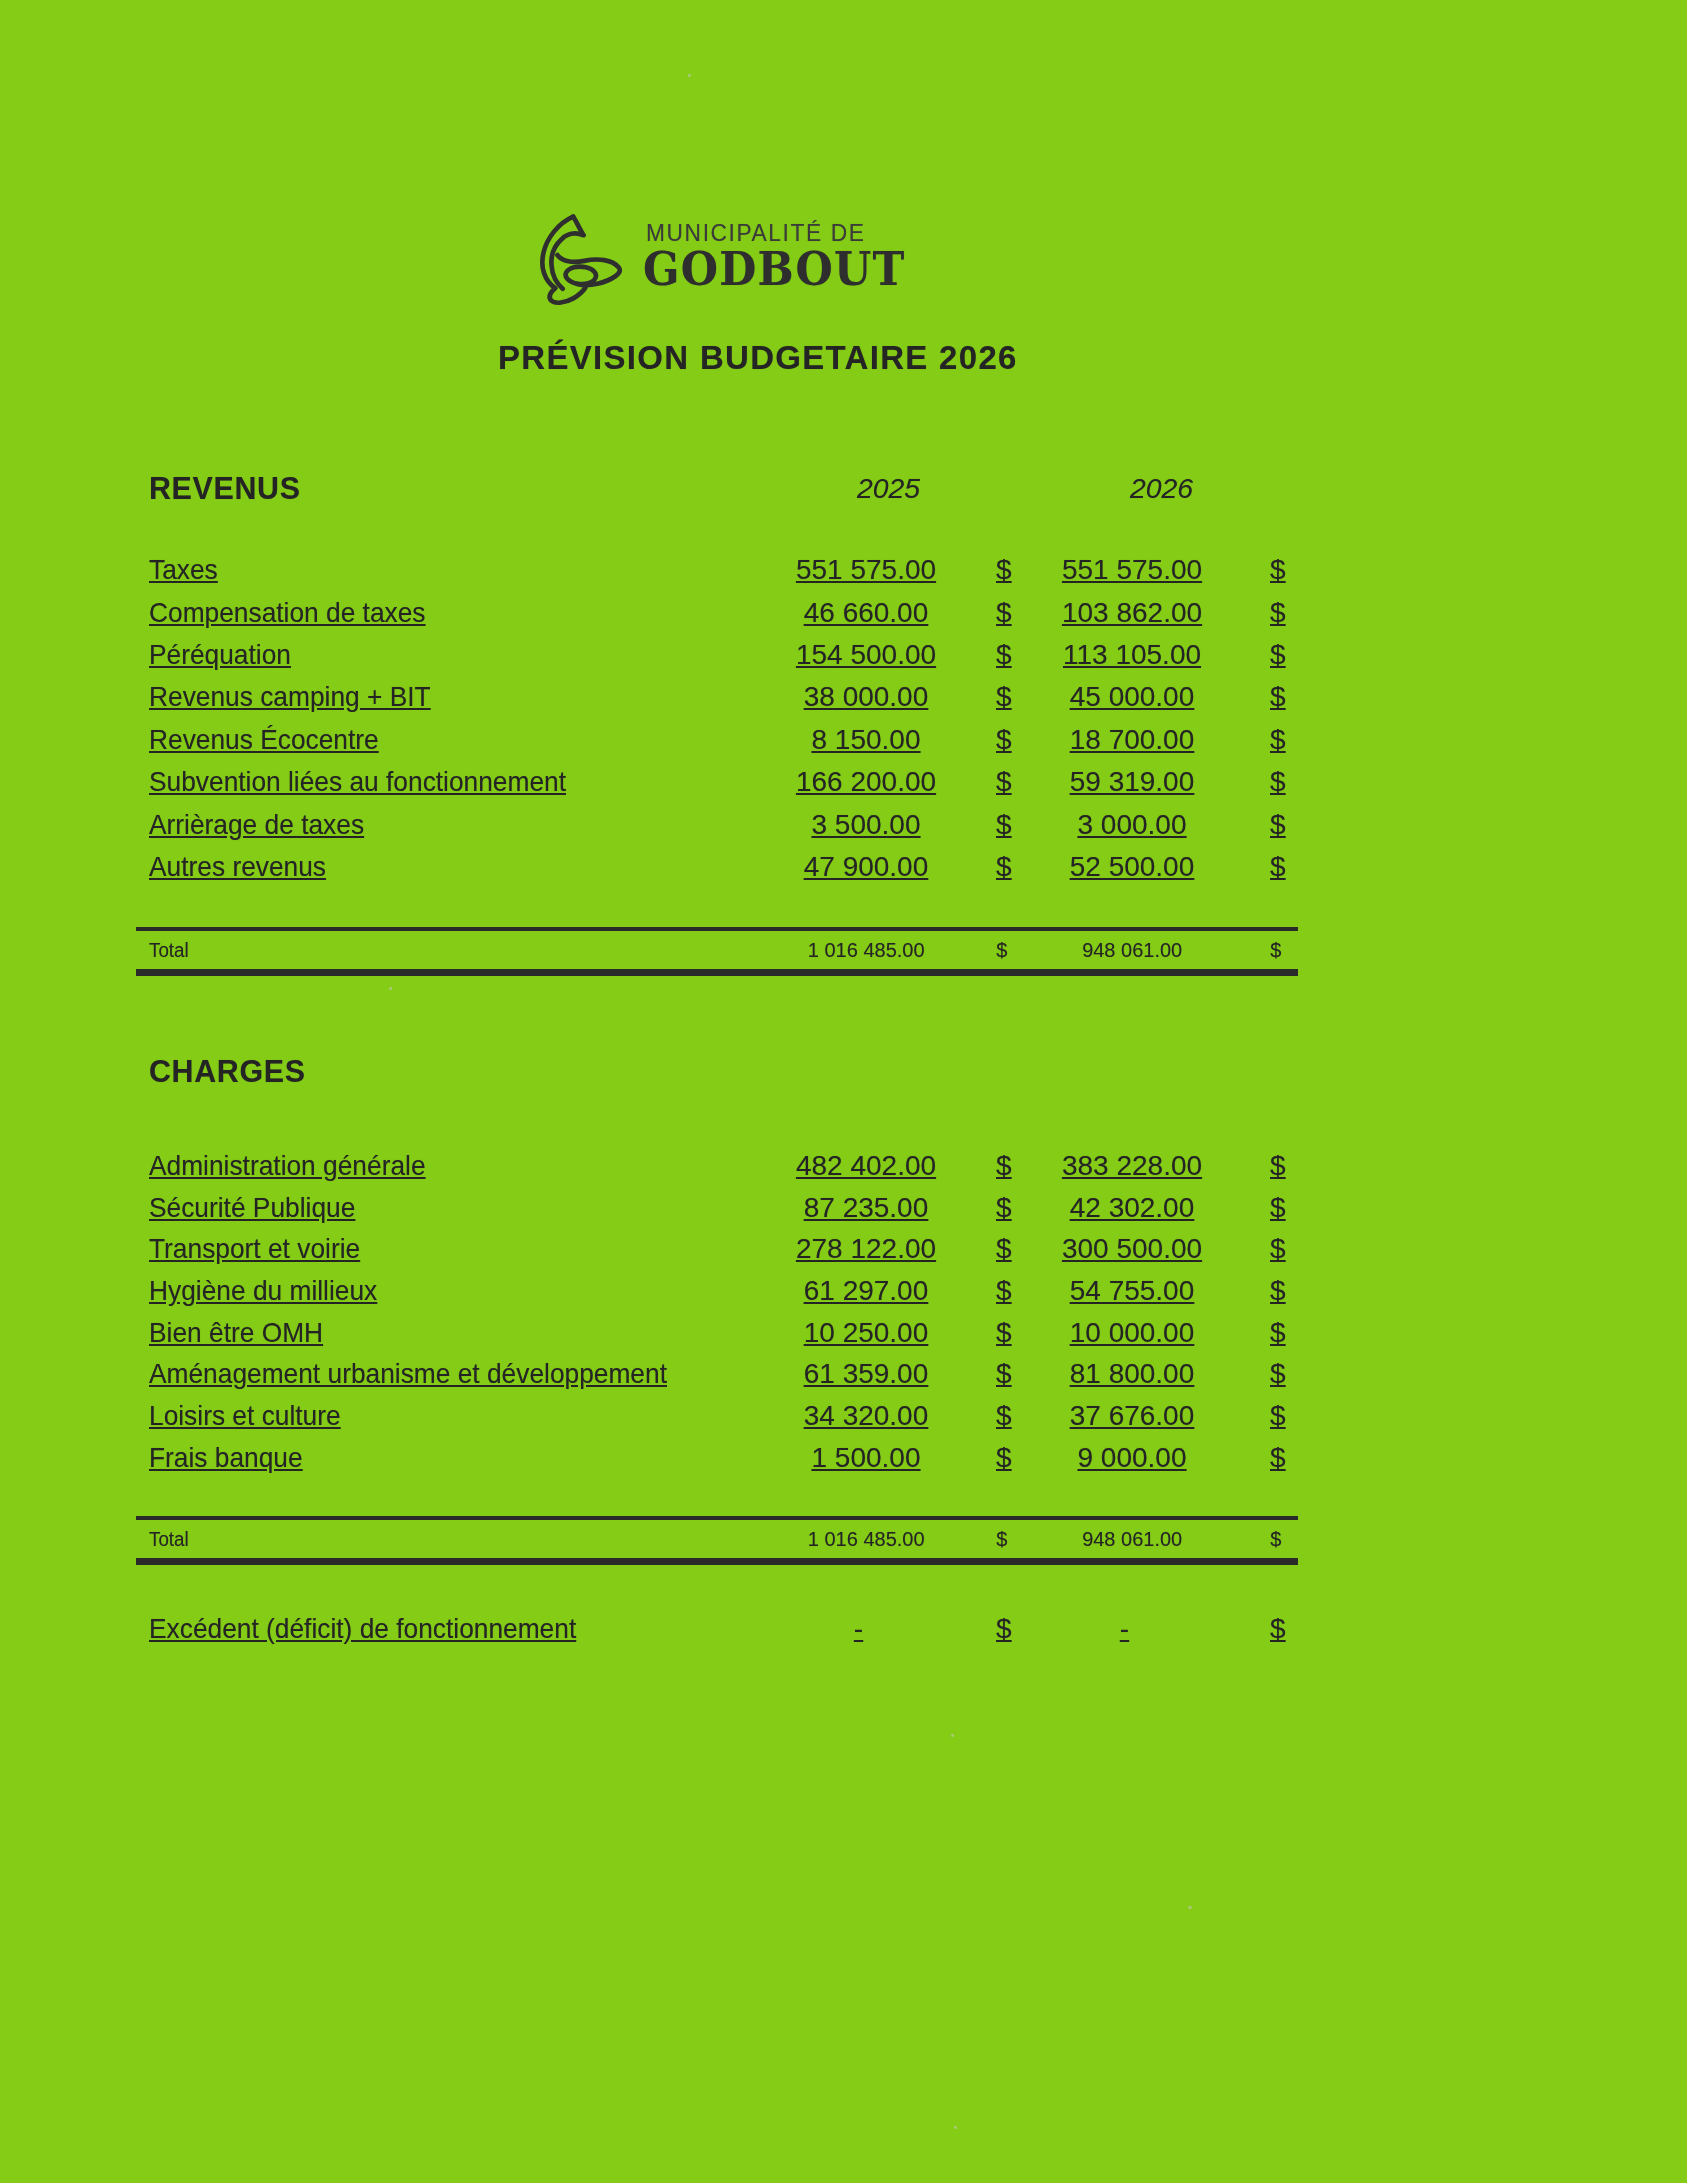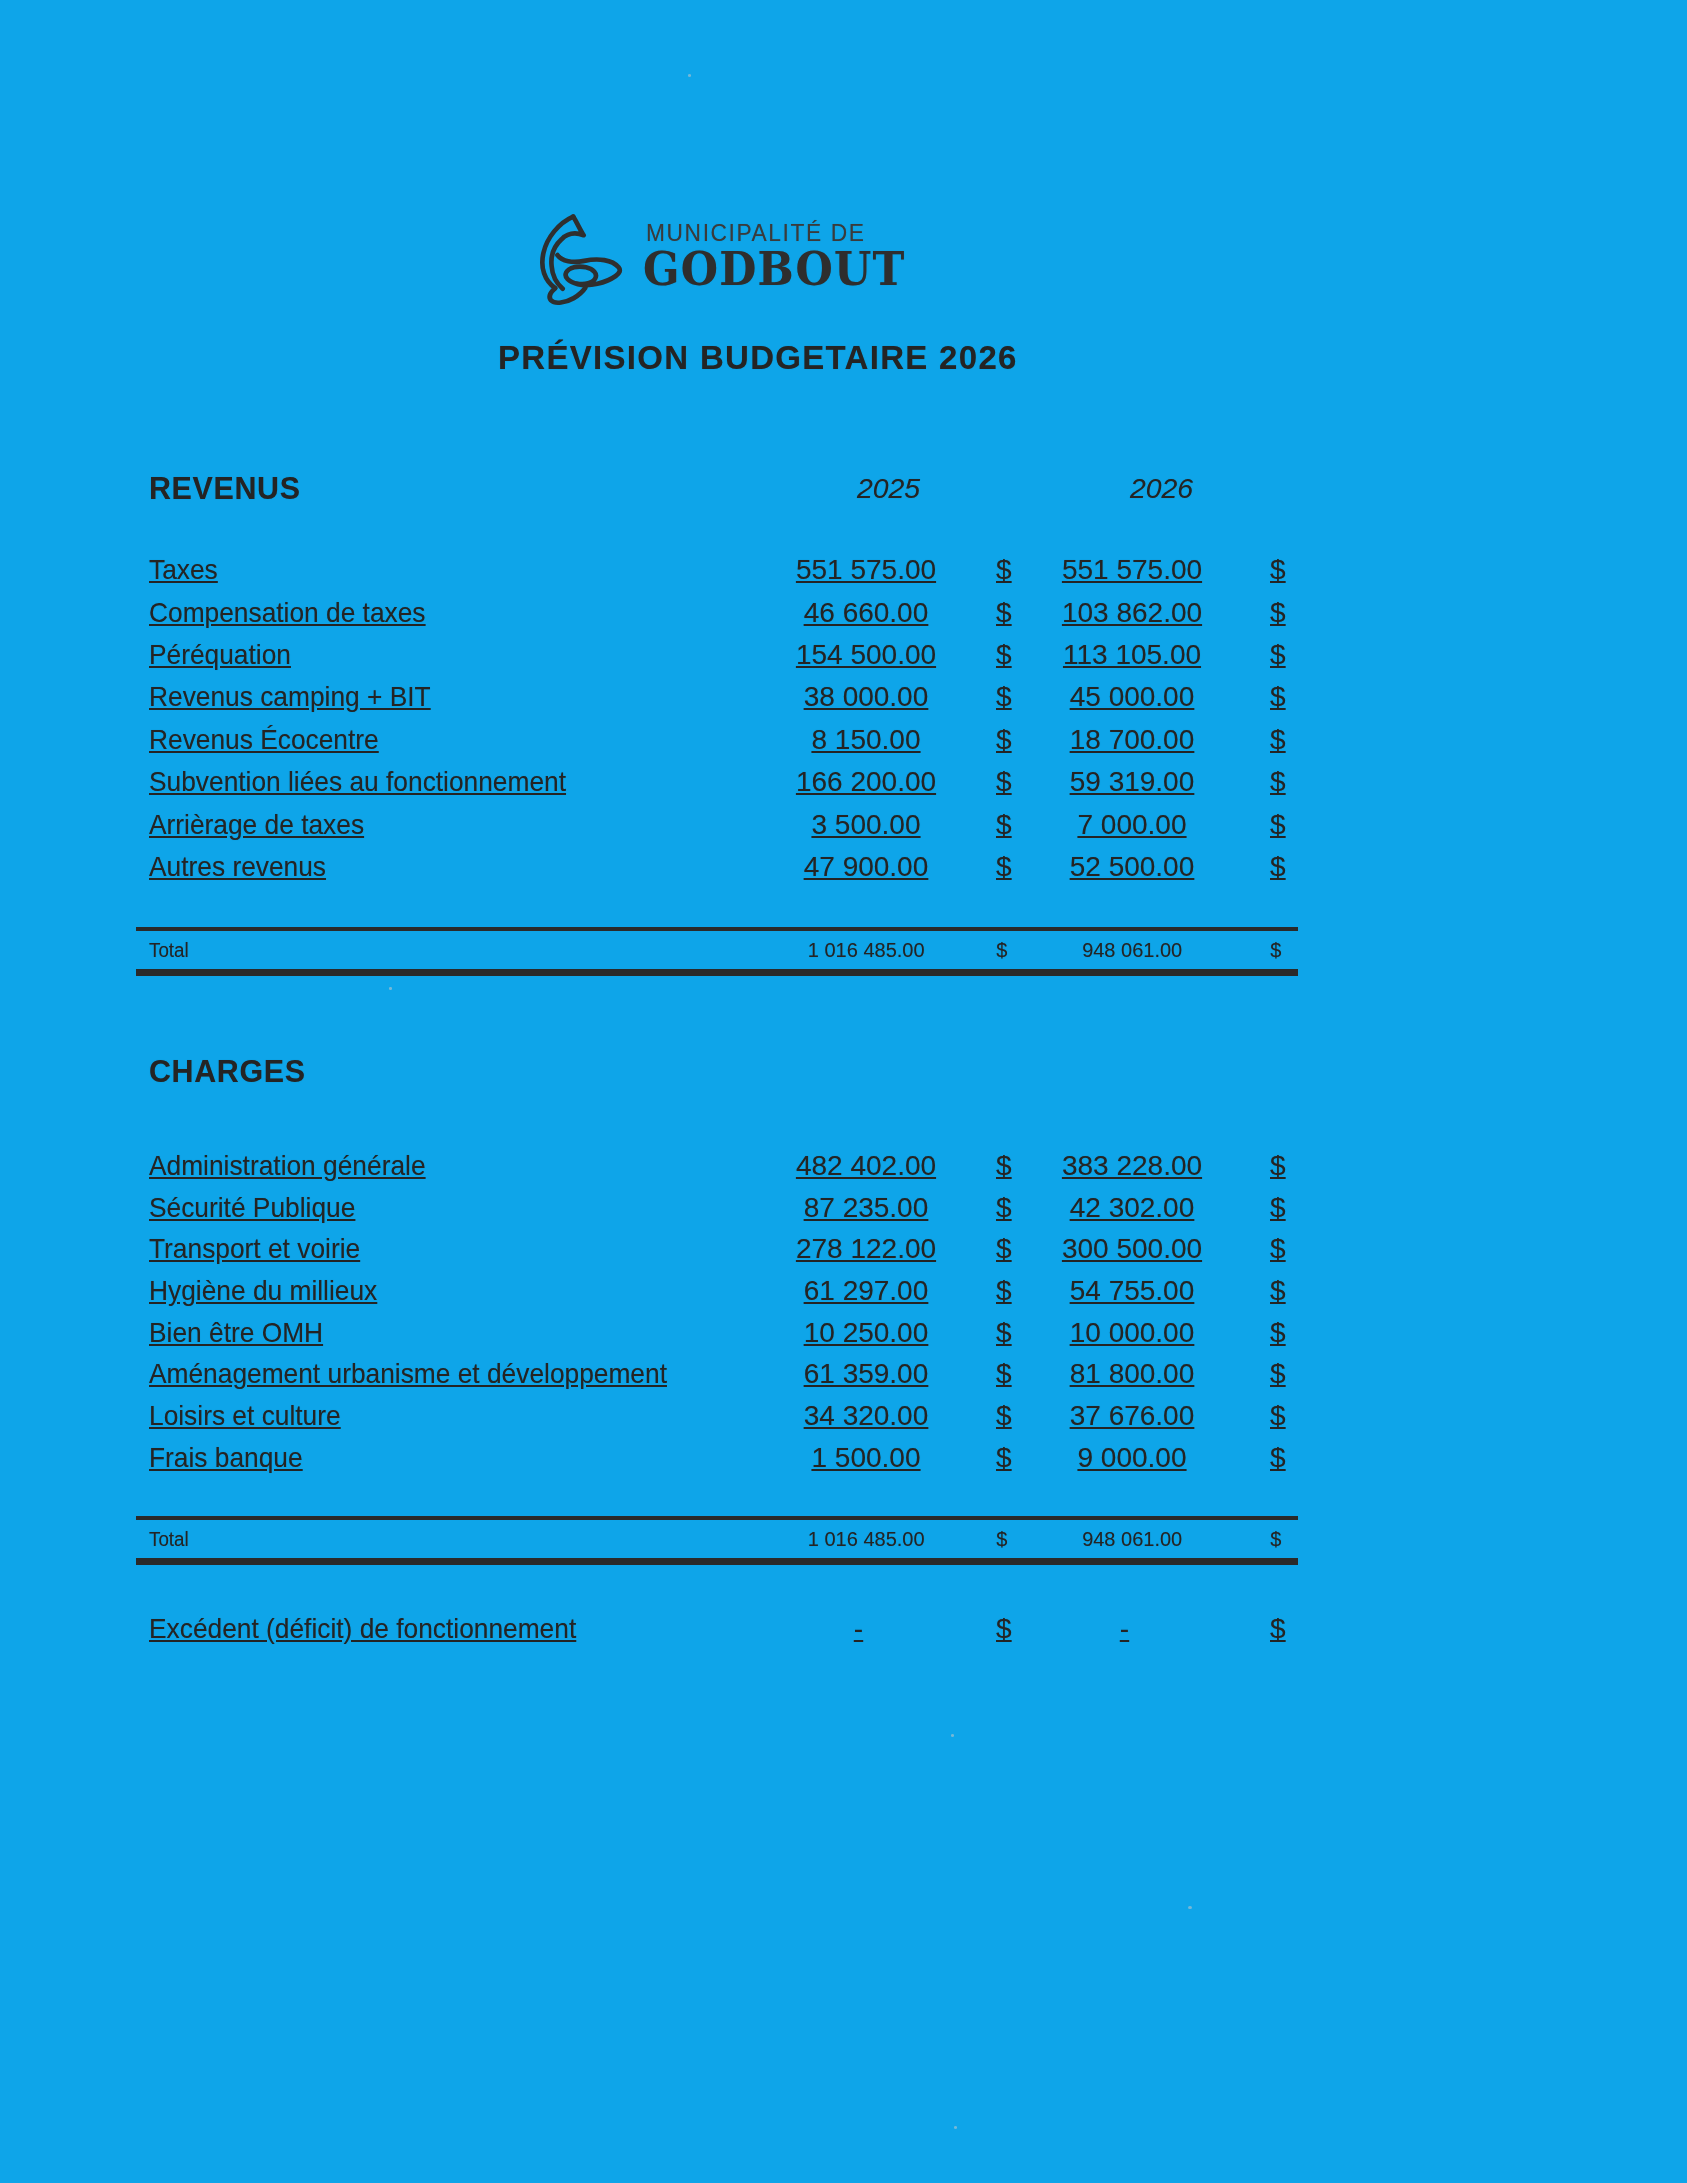--- a/index.html
+++ b/index.html
@@ -1,17 +1,17 @@
 <!DOCTYPE html>
 <html style="font-size:10.6px"><head>
 <meta charset="utf-8">
 <style>
   html,body{margin:0;padding:0;background:#ffffff;}
   .page{
-    position:relative;width:1687px;height:2183px;background:#0ea5e9;overflow:hidden;
+    position:relative;width:1687px;height:2183px;background:#84cc16;overflow:hidden;
     font-family:"Liberation Sans",sans-serif;color:#242424;
     text-shadow:0 0 0.7px rgba(40,40,40,.35);
   }
   
   .logo{position:absolute;left:533px;top:206px;width:99px;height:119px;}
   .org1{
     position:absolute;left:646px;top:216px;font-size:24.5px;line-height:34px;
     letter-spacing:1.7px;color:#3b3b3b;white-space:nowrap;
     transform:scaleX(0.93);transform-origin:0 0;
   }
@@ -118,21 +118,21 @@
     <span class="lbl">Subvention liées au fonctionnement</span>
     <span class="num">166 200.00</span>
     <span class="cur">$</span>
     <span class="num">59 319.00</span>
     <span class="cur">$</span>
   </div>
   <div class="trow" style="top:805px">
     <span class="lbl">Arrièrage de taxes</span>
     <span class="num">3 500.00</span>
     <span class="cur">$</span>
-    <span class="num">7 000.00</span>
+    <span class="num">3 000.00</span>
     <span class="cur">$</span>
   </div>
   <div class="trow" style="top:847px">
     <span class="lbl">Autres revenus</span>
     <span class="num">47 900.00</span>
     <span class="cur">$</span>
     <span class="num">52 500.00</span>
     <span class="cur">$</span>
   </div>
 

